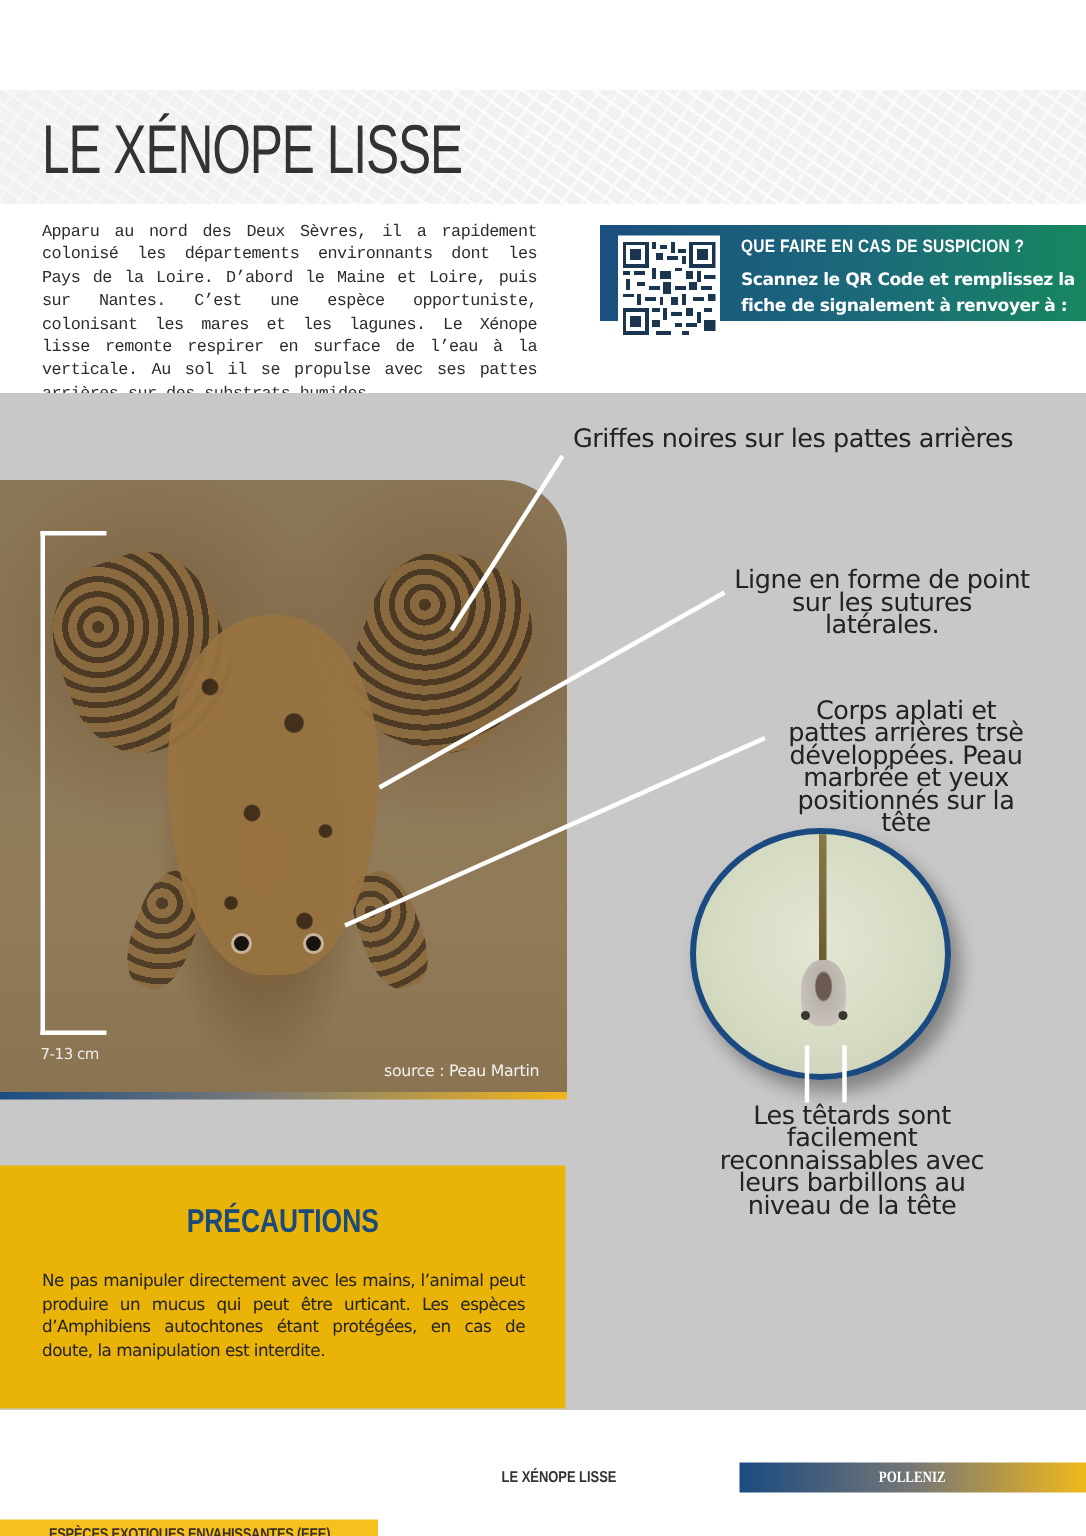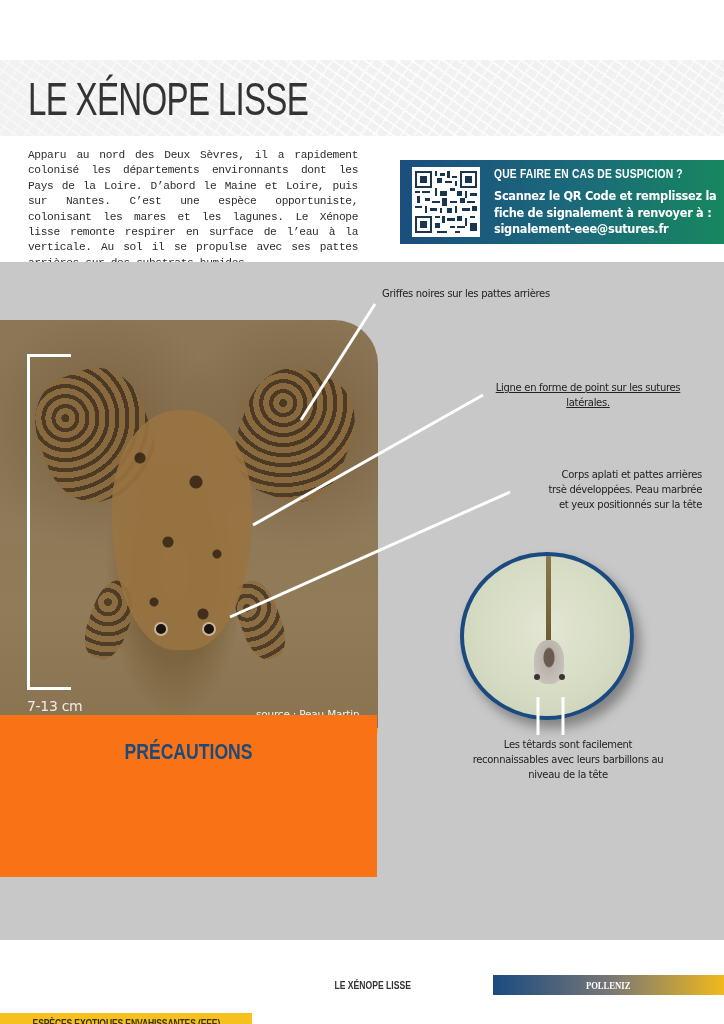--- a/index.html
+++ b/index.html
@@ -28,21 +28,21 @@
     }
 
     .intro {
       position: absolute; left: 28px; top: 148px; width: 330px;
       font-size: 11.2px; line-height: 15.4px; text-align: justify; color: #2d2d2d;
       font-family: Liberation Mono, monospace; letter-spacing: -0.35px;
     }
 
     
     .qr-box {
-      position: absolute; left: 400px; top: 160px; width: 324px; height: 84px;
+      position: absolute; left: 400px; top: 150px; width: 324px; height: 64px;
       background: linear-gradient(90deg, #1a4e7e 0%, #1b6a7a 55%, #17875f 100%);
       color: #ffffff;
     }
     .qr-code {
       position: absolute; left: 12px; top: 7px; width: 68px; height: 70px;
       background: #ffffff; padding: 3px;
     }
     .qr-code svg { width: 100%; height: 100%; display: block; }
     .qr-heading {
       position: absolute; left: 94px; top: 7px;
@@ -89,39 +89,39 @@
     .frog-leg {
       position: absolute; border-radius: 40%;
       background: repeating-radial-gradient(circle at 30% 30%, #3a2a18 0 4px, #8c6a3c 4px 10px);
       opacity: 0.75;
     }
     .scale-bracket {
       position: absolute; left: 27px; top: 354px; width: 44px; height: 336px;
       border-left: 3px solid #ffffff; border-top: 3px solid #ffffff; border-bottom: 3px solid #ffffff;
     }
     .scale-label {
-      position: absolute; left: 27px; top: 698px; font-size: 14px; color: #ececec; letter-spacing: -0.3px;
+      position: absolute; left: 27px; top: 698px; font-size: 10px; color: #ececec; letter-spacing: -0.3px;
     }
     .photo-source {
       position: absolute; left: 256px; top: 708px; font-size: 10.5px; color: #f2f2f2; letter-spacing: -0.2px;
     }
     .photo-bar {
       position: absolute; left: 0; top: 728px; width: 378px; height: 5px;
       background: linear-gradient(90deg, #1b4d82 0%, #7a7a7a 45%, #f2b51a 100%);
     }
 
     
     .pointer-lines { position: absolute; left: 0; top: 0; width: 724px; height: 1024px; pointer-events: none; }
 
     .callout {
-      position: absolute; font-size: 10px; line-height: 15px; color: #222; letter-spacing: -0.3px; text-align: center;
+      position: absolute; font-size: 17px; line-height: 15px; color: #222; letter-spacing: -0.3px; text-align: center;
     }
     .callout-claws { left: 382px; top: 286px; text-align: left; }
-    .callout-line { left: 488px; top: 380px; width: 200px; text-decoration: underline; }
-    .callout-body { left: 542px; top: 467px; width: 160px; text-align: right; }
+    .callout-line { left: 488px; top: 380px; width: 200px; }
+    .callout-body { left: 524px; top: 467px; width: 160px; }
     .callout-tadpole { left: 468px; top: 737px; width: 200px; }
 
     
     .tadpole-circle {
       position: absolute; left: 460px; top: 552px; width: 174px; height: 168px; border-radius: 50%;
       border: 4px solid #1b4a80;
       background: radial-gradient(circle at 50% 45%, #e3e6d3 0%, #d5dbc2 60%, #c5ccb0 100%);
       box-shadow: 6px 8px 12px rgba(0,0,0,0.35);
       overflow: hidden;
     }
@@ -131,21 +131,21 @@
     }
     .tadpole-head {
       position: absolute; left: 70px; top: 84px; width: 30px; height: 44px;
       border-radius: 45% 45% 40% 40%;
       background: radial-gradient(ellipse at 50% 40%, #6a5a50 0 5px, #b9b3ab 6px, #cfcac3 100%);
     }
     .tadpole-eye { position: absolute; width: 6px; height: 6px; border-radius: 50%; background: #3a3530; }
 
     
     .precautions {
-      position: absolute; left: 0; top: 715px; width: 377px; height: 162px; background: #f97316;
+      position: absolute; left: 0; top: 777px; width: 377px; height: 162px; background: #eab308;
     }
     .precautions-title {
       position: absolute; left: 0; top: 24px; width: 377px; text-align: center;
       font-family: "Liberation Sans", sans-serif; font-weight: 700; font-size: 22px; color: #1b4a7a;
       transform: scaleX(0.8); transform-origin: center;
     }
     .precautions-text {
       position: absolute; left: 28px; top: 69px; width: 322px;
       font-size: 11.2px; line-height: 15.5px; text-align: justify; color: #222; letter-spacing: -0.35px;
     }
@@ -278,20 +278,21 @@
   </g>
 </svg>
 
 <div class="callout callout-claws">Griffes noires sur les pattes arrières</div>
 <div class="callout callout-line">Ligne en forme de point sur les sutures latérales.</div>
 <div class="callout callout-body">Corps aplati et pattes arrières trsè développées. Peau marbrée et yeux positionnés sur la tête</div>
 <div class="callout callout-tadpole">Les têtards sont facilement reconnaissables avec leurs barbillons au niveau de la tête</div>
 
 <div class="precautions">
   <h2 class="precautions-title">PRÉCAUTIONS</h2>
+  <p class="precautions-text">Ne pas manipuler directement avec les mains, l’animal peut produire un mucus qui peut être urticant. Les espèces d’Amphibiens autochtones étant protégées, en cas de doute, la manipulation est interdite.</p>
 </div>
 
 <div class="footer-left">
   <span>ESPÈCES EXOTIQUES ENVAHISSANTES (EEE)</span>
 </div>
 <div class="footer-mid">
   <span>LE XÉNOPE LISSE</span>
 </div>
 <div class="footer-right">
   <span>POLLENIZ</span>

